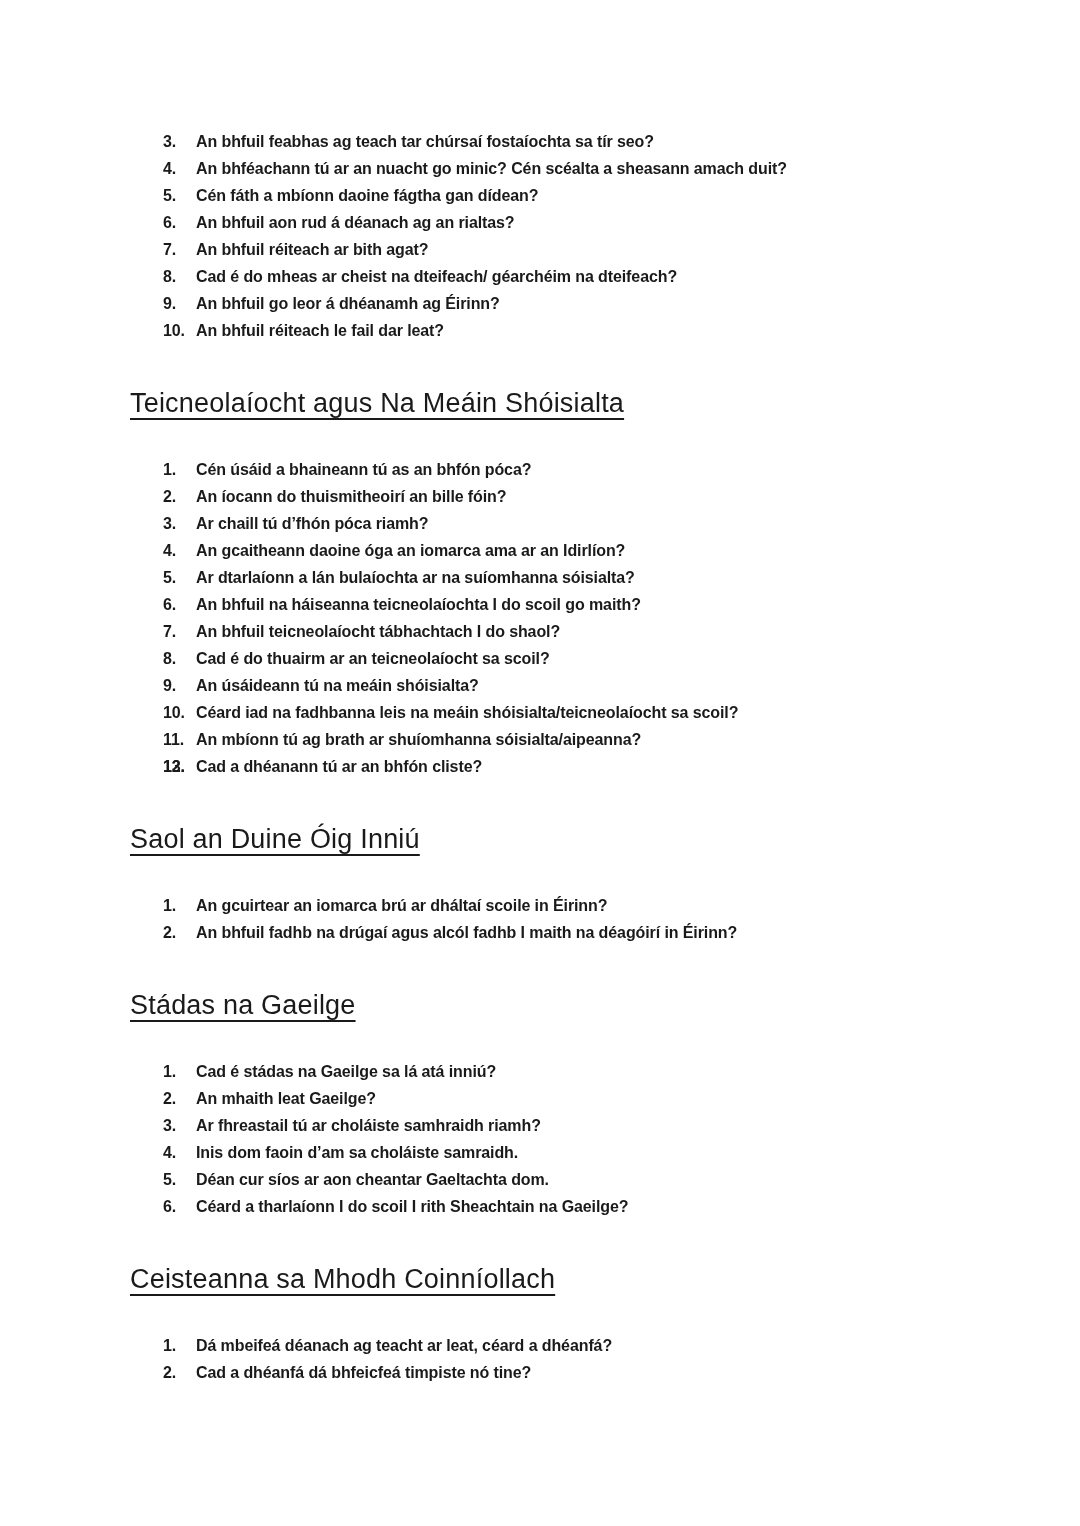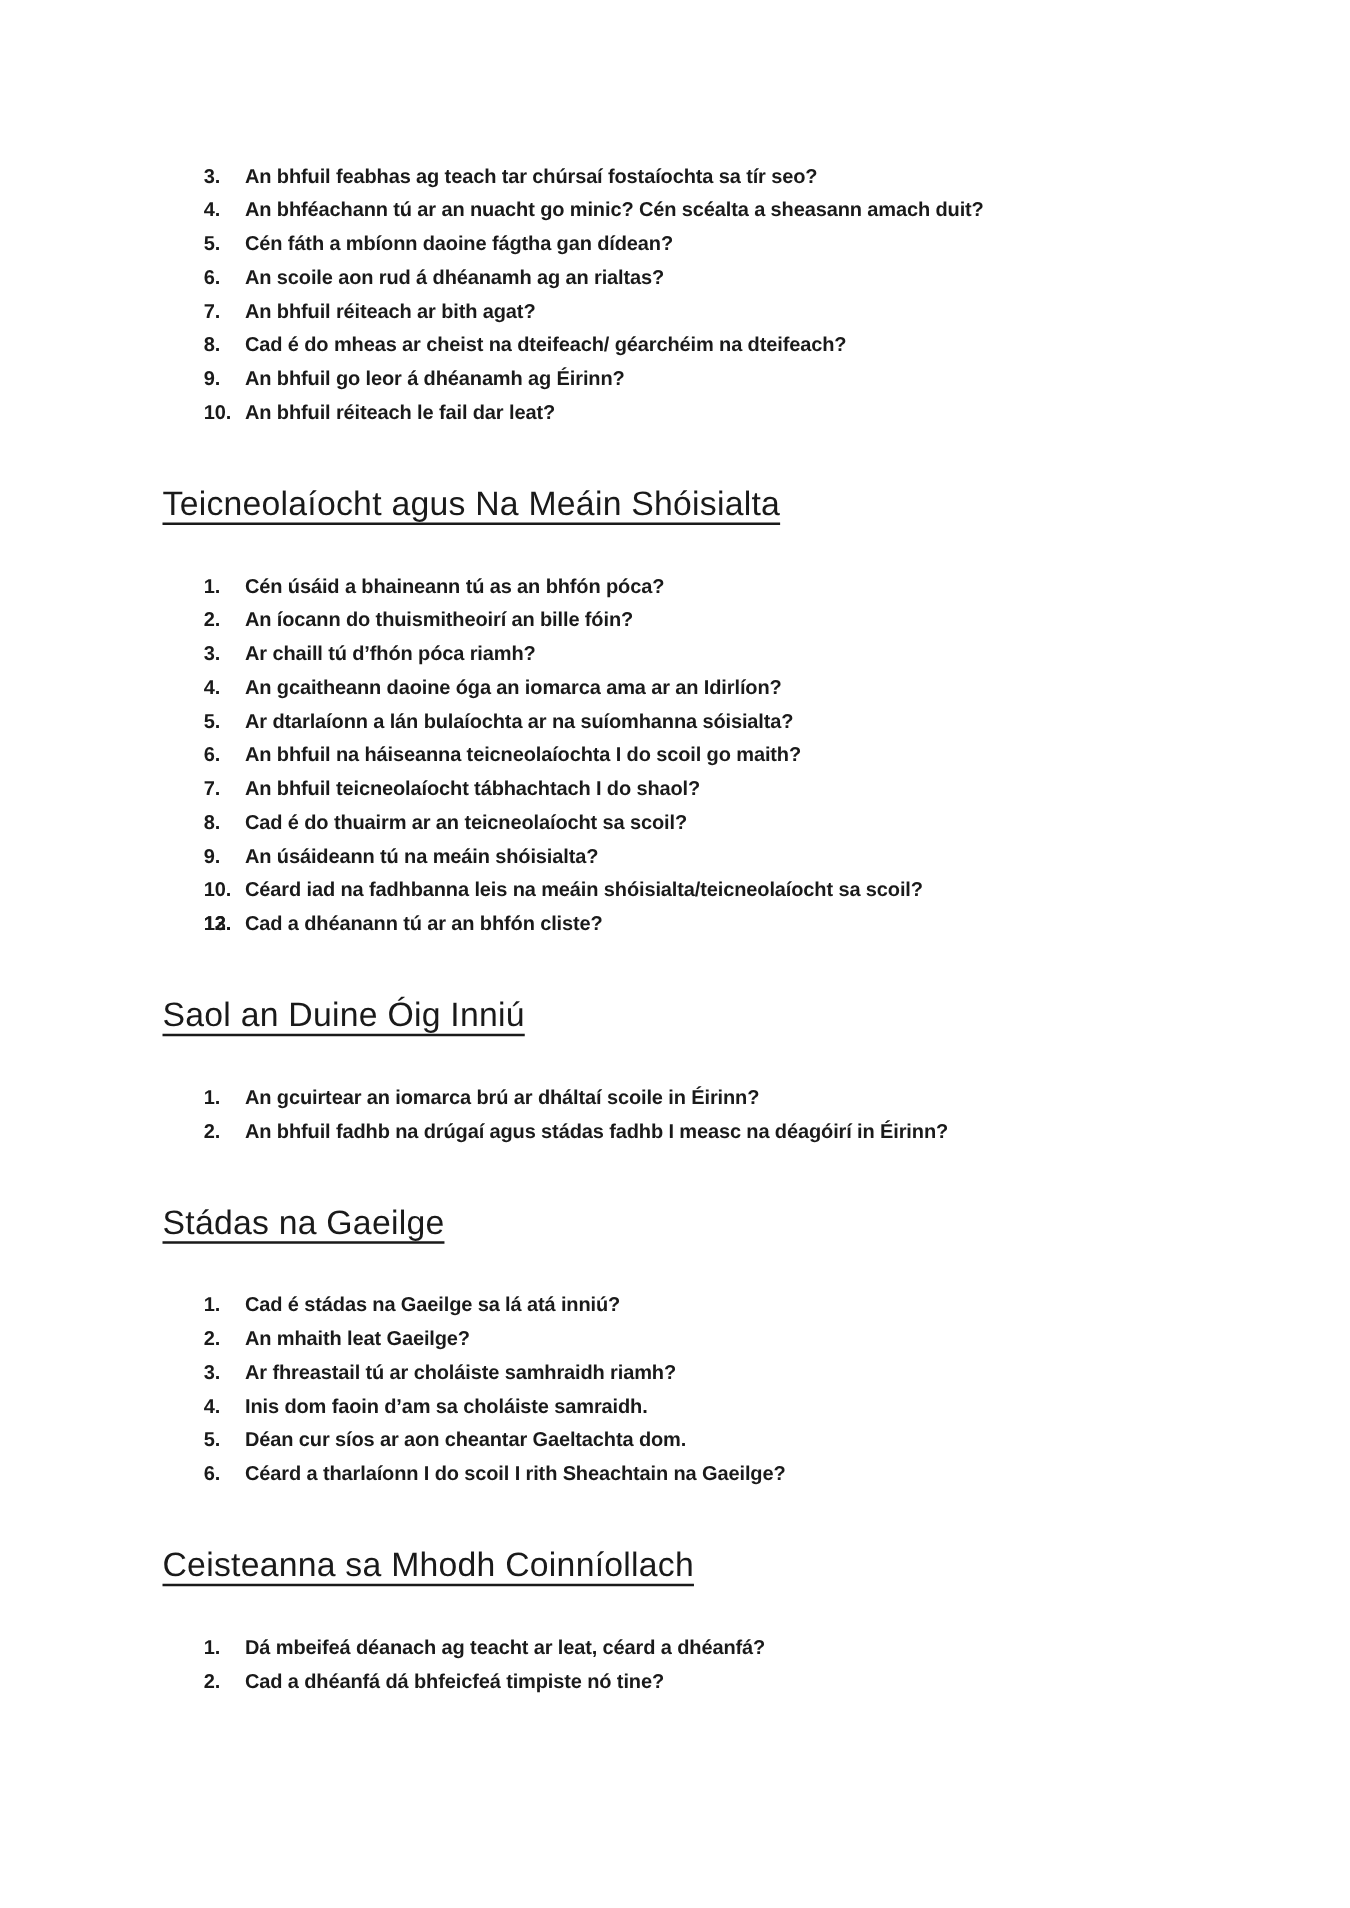--- a/index.html
+++ b/index.html
@@ -61,51 +61,52 @@
 </head>
 <body>
 
 <div class="page">
 
   <div class="section section-first">
     <ol class="question-list">
         <li><span class="num">3.</span><span class="txt">An bhfuil feabhas ag teach tar chúrsaí fostaíochta sa tír seo?</span></li>
         <li><span class="num">4.</span><span class="txt">An bhféachann tú ar an nuacht go minic? Cén scéalta a sheasann amach duit?</span></li>
         <li><span class="num">5.</span><span class="txt">Cén fáth a mbíonn daoine fágtha gan dídean?</span></li>
-        <li><span class="num">6.</span><span class="txt">An scoile aon rud á dhéanamh ag an rialtas?</span></li>
+        <li><span class="num">6.</span><span class="txt">An bhfuil aon rud á déanach ag an rialtas?</span></li>
         <li><span class="num">7.</span><span class="txt">An bhfuil réiteach ar bith agat?</span></li>
         <li><span class="num">8.</span><span class="txt">Cad é do mheas ar cheist na dteifeach/ géarchéim na dteifeach?</span></li>
         <li><span class="num">9.</span><span class="txt">An bhfuil go leor á dhéanamh ag Éirinn?</span></li>
         <li><span class="num">10.</span><span class="txt">An bhfuil réiteach le fail dar leat?</span></li>
       </ol>
   </div>
 
   <div class="section">
     <h2 class="section-title">Teicneolaíocht agus Na Meáin Shóisialta</h2>
     <ol class="question-list">
         <li><span class="num">1.</span><span class="txt">Cén úsáid a bhaineann tú as an bhfón póca?</span></li>
         <li><span class="num">2.</span><span class="txt">An íocann do thuismitheoirí an bille fóin?</span></li>
         <li><span class="num">3.</span><span class="txt">Ar chaill tú d’fhón póca riamh?</span></li>
         <li><span class="num">4.</span><span class="txt">An gcaitheann daoine óga an iomarca ama ar an Idirlíon?</span></li>
         <li><span class="num">5.</span><span class="txt">Ar dtarlaíonn a lán bulaíochta ar na suíomhanna sóisialta?</span></li>
         <li><span class="num">6.</span><span class="txt">An bhfuil na háiseanna teicneolaíochta I do scoil go maith?</span></li>
         <li><span class="num">7.</span><span class="txt">An bhfuil teicneolaíocht tábhachtach I do shaol?</span></li>
         <li><span class="num">8.</span><span class="txt">Cad é do thuairm ar an teicneolaíocht sa scoil?</span></li>
         <li><span class="num">9.</span><span class="txt">An úsáideann tú na meáin shóisialta?</span></li>
         <li><span class="num">10.</span><span class="txt">Céard iad na fadhbanna leis na meáin shóisialta/teicneolaíocht sa scoil?</span></li>
+        <li><span class="num">11.</span><span class="txt">An mbíonn tú ag brath ar shuíomhanna sóisialta/aipeanna?</span></li>
         <li><span class="num">12.</span></li>
         <li><span class="num">13.</span><span class="txt">Cad a dhéanann tú ar an bhfón cliste?</span></li>
       </ol>
   </div>
 
   <div class="section">
     <h2 class="section-title">Saol an Duine Óig Inniú</h2>
     <ol class="question-list">
         <li><span class="num">1.</span><span class="txt">An gcuirtear an iomarca brú ar dháltaí scoile in Éirinn?</span></li>
-        <li><span class="num">2.</span><span class="txt">An bhfuil fadhb na drúgaí agus stádas fadhb I measc na déagóirí in Éirinn?</span></li>
+        <li><span class="num">2.</span><span class="txt">An bhfuil fadhb na drúgaí agus alcól fadhb I maith na déagóirí in Éirinn?</span></li>
       </ol>
   </div>
 
   <div class="section">
     <h2 class="section-title">Stádas na Gaeilge</h2>
     <ol class="question-list">
         <li><span class="num">1.</span><span class="txt">Cad é stádas na Gaeilge sa lá atá inniú?</span></li>
         <li><span class="num">2.</span><span class="txt">An mhaith leat Gaeilge?</span></li>
         <li><span class="num">3.</span><span class="txt">Ar fhreastail tú ar choláiste samhraidh riamh?</span></li>
         <li><span class="num">4.</span><span class="txt">Inis dom faoin d’am sa choláiste samraidh.</span></li>

